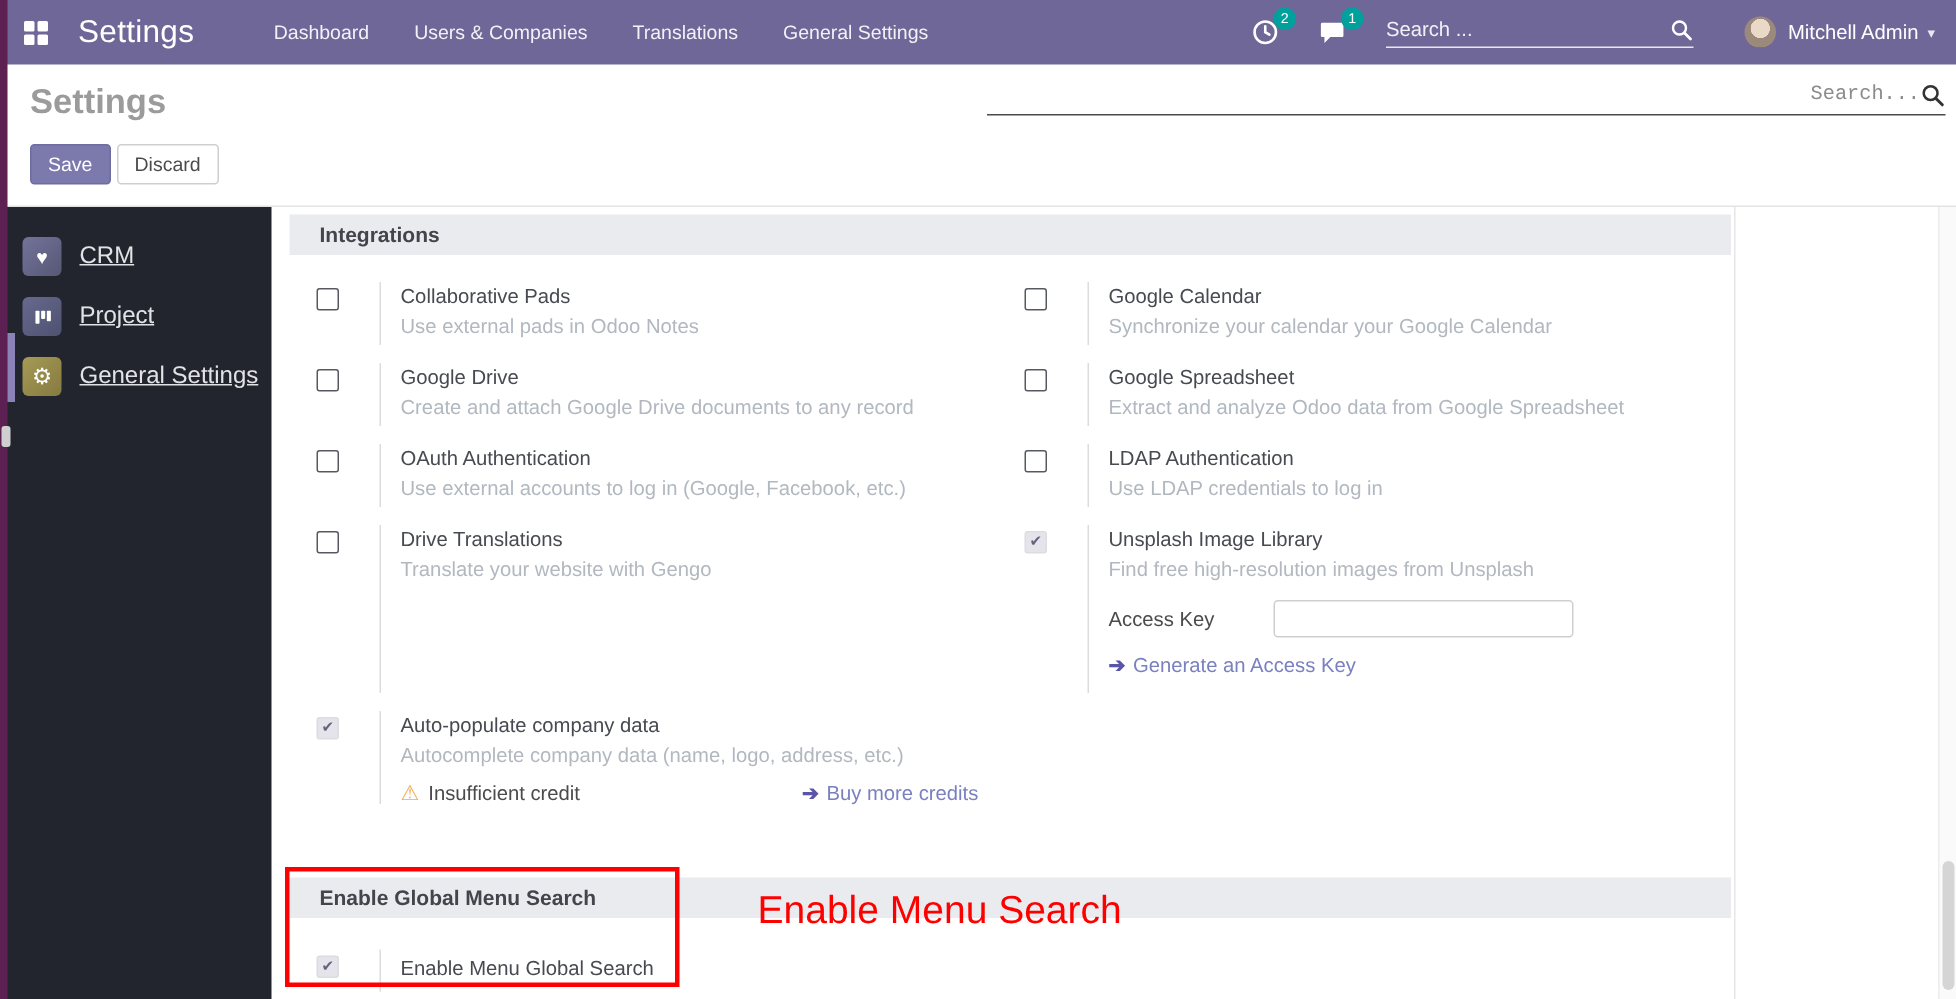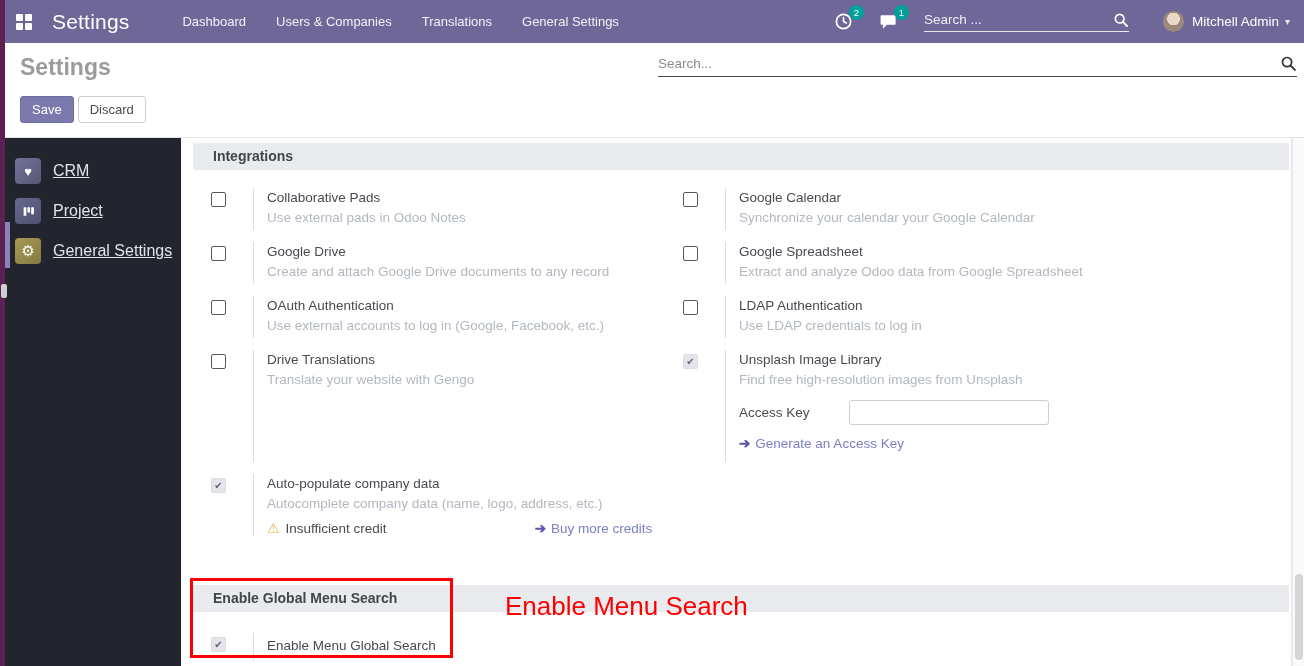--- a/index.html
+++ b/index.html
@@ -36,41 +36,41 @@
   .user-name { font-size:13.5px; margin:0 6px 0 8px; }
   .caret { font-size:10px; color:#e8e6f2; }
 
   
   .header { position:absolute; left:0; top:43px; width:1304px; height:95px; background:#fff;
             border-bottom:1px solid #e3e3e3; z-index:10; }
   .page-title { position:absolute; left:20px; top:11px; font-size:23px; font-weight:600; color:#9b9b9b; }
   .hdr-search { position:absolute; left:658px; top:12px; width:639px; border-bottom:1px solid #4b4b4b;
                 display:flex; align-items:center; padding-bottom:4px; }
   .hdr-search input { flex:1; border:none; outline:none; font-size:13.5px; color:#555;
-                      font-family:Liberation Sans, sans-serif; }
+                      font-family:Liberation Mono, monospace;text-align:right; }
   .hdr-search input::placeholder { color:#8b8b8b; }
   .btn-row { position:absolute; left:20px; top:53px; display:flex; gap:4px; }
   .btn { font-size:13px; padding:4px 11px; border-radius:3px; cursor:pointer; line-height:17px; }
   .btn-save { background:#7c79ad; border:1px solid #6f6ca2; color:#fff; }
   .btn-discard { background:#fff; border:1px solid #cfcfcf; color:#4c4c4c; }
 
   
   .sidebar { position:absolute; left:0; top:138px; width:181px; height:528px; background:#23252e;
              padding-top:13px; z-index:5; }
   .side-item { display:flex; align-items:center; height:40px; padding-left:15px; cursor:pointer; color:#e2e3e6; }
   .side-icon { width:26px; height:26px; border-radius:4px; display:flex; align-items:center; justify-content:center;
                margin-right:12px; font-size:13px; color:#fff; }
   .icon-crm { background:linear-gradient(135deg,#73739b,#565874); }
   .icon-project { background:linear-gradient(135deg,#676a8e,#4f5170); }
   .icon-gear { background:linear-gradient(135deg,#a79a55,#857a41); font-size:15px; }
   .side-label { font-size:16px;text-decoration:underline; }
   .active-indicator { position:absolute; left:5px; top:222px; width:5px; height:46px; background:#8b83b8; z-index:62; }
 
   
-  .main { position:absolute; left:181px; top:138px; width:1111px; height:528px; background:#fff;
+  .main { position:absolute; left:181px; top:138px; width:976px; height:528px; background:#fff;
           border-right:1px solid #e6e6e6; }
   .section-bar { position:absolute; left:12px; right:2px; height:27px; background:#e9ebee;
                  font-size:14px; font-weight:700; color:#42454c; line-height:27px; padding-left:20px; }
   .bar-1 { top:5px; }
   .bar-2 { top:447px; }
 
   .settings-grid { position:absolute; left:30px; top:50px; right:2px; display:flex; }
   .col { width:472px; display:flex; flex-direction:column; }
   .col-right { width:auto; flex:1; }
   .setting-box { display:flex; min-height:42px; margin-bottom:12px; }

